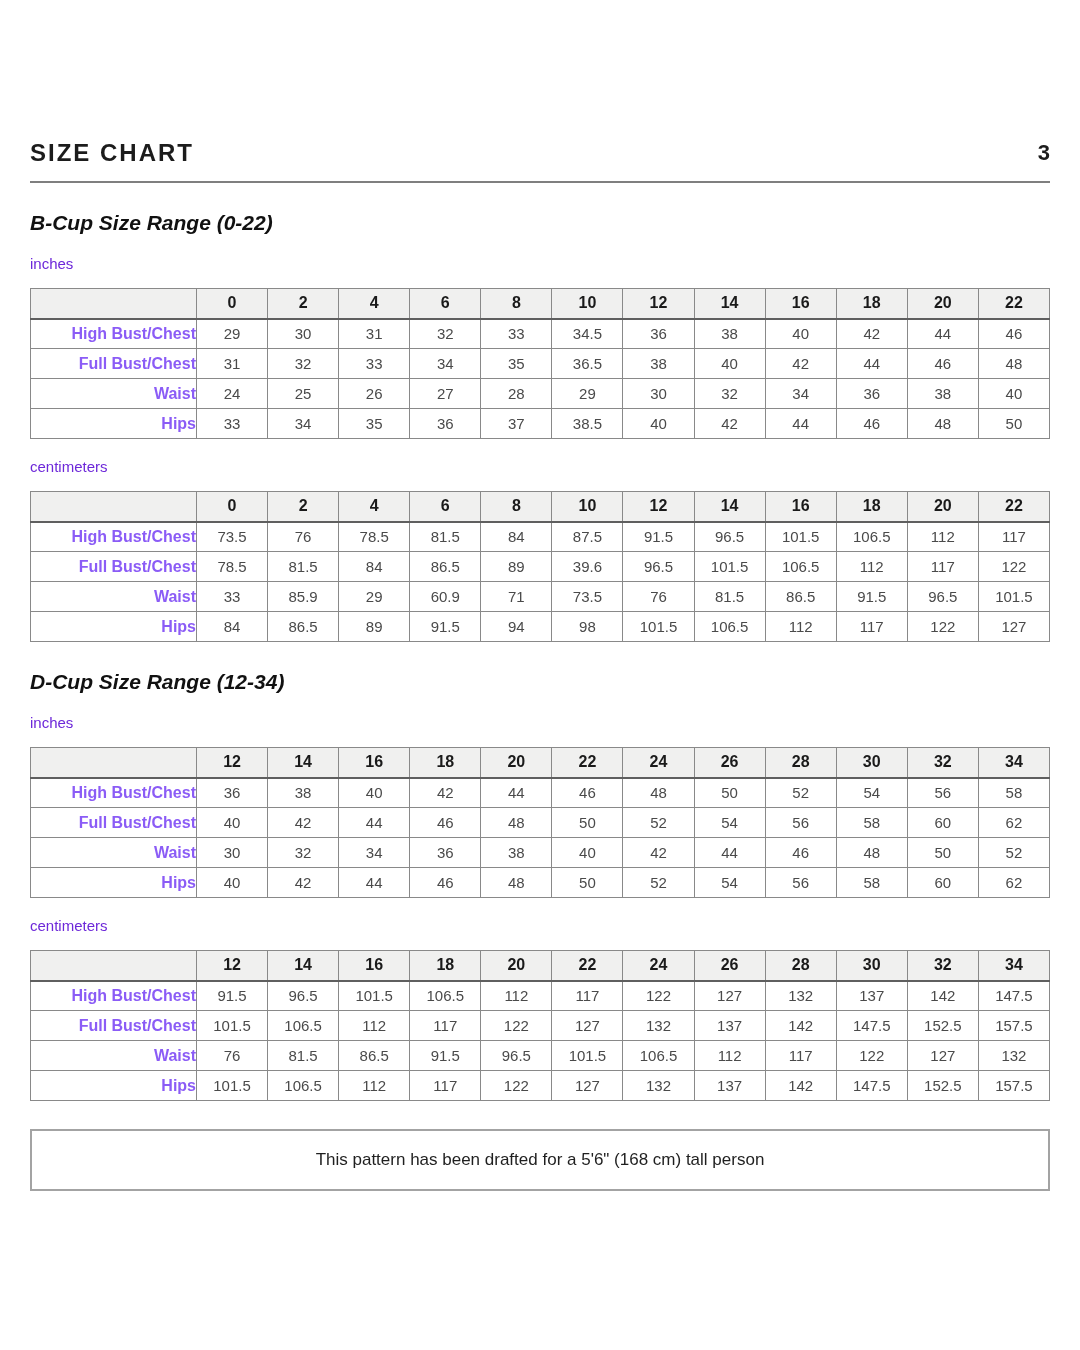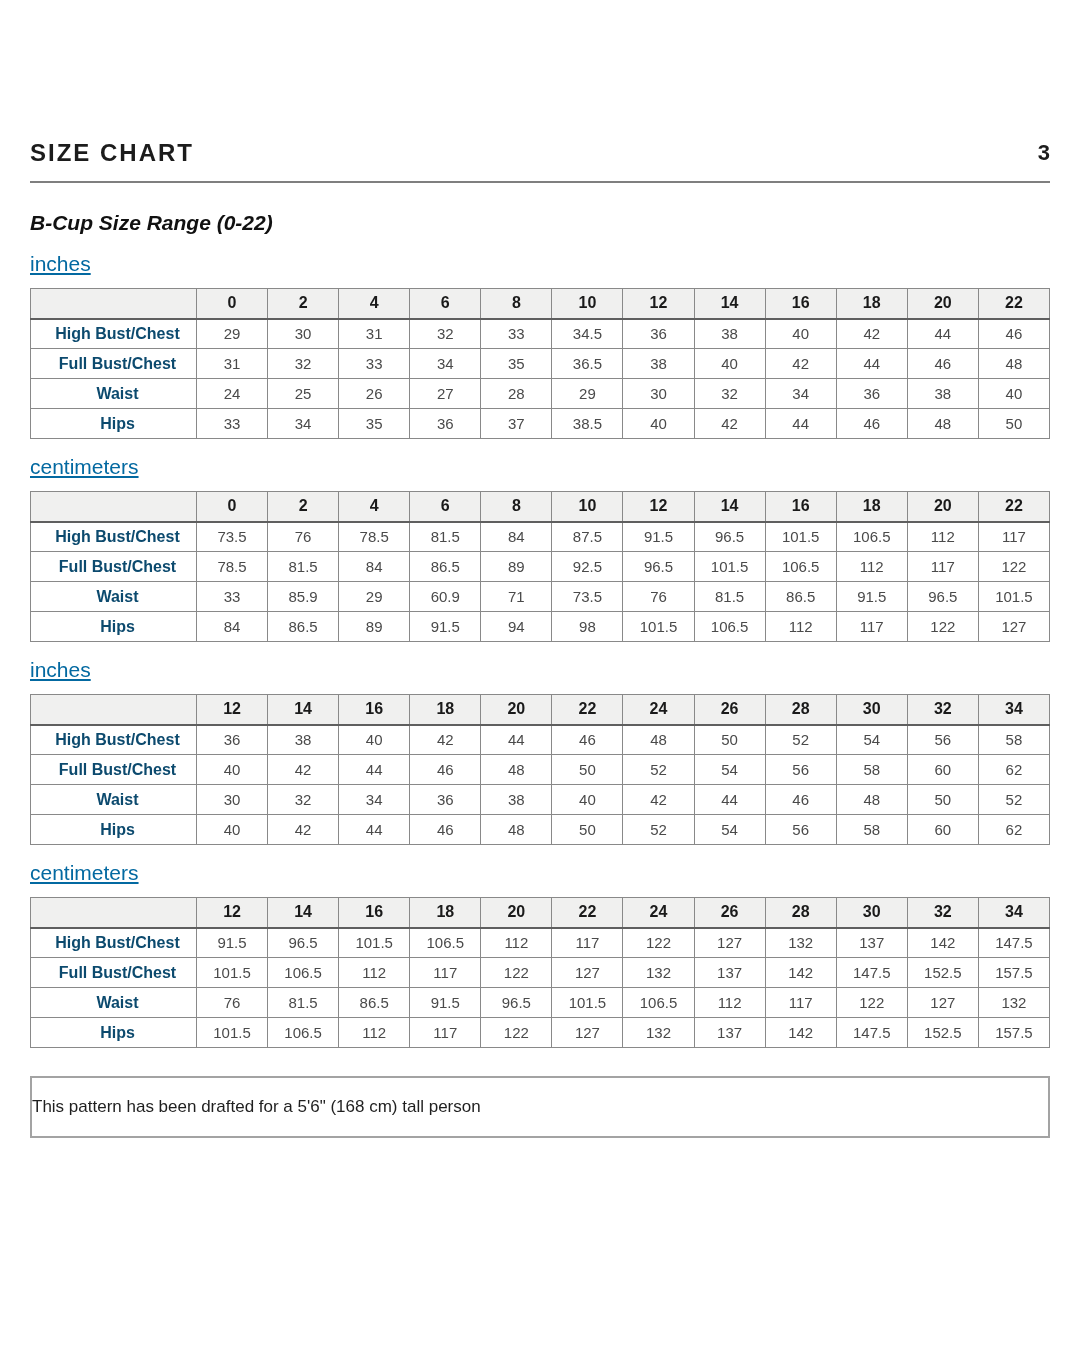--- a/index.html
+++ b/index.html
@@ -44,24 +44,23 @@
   .section-heading {
     margin: 27px 0 0 0;
     font-size: 21px;
     line-height: 26px;
     font-weight: bold;
     color: #111111;
     font-style: italic;
   }
   .unit-label {
     margin: 19px 0 15px 0;
-    font-size: 21px;
+    font-size: 15px;
     line-height: 18px;
-    color: #0369a1;
-    text-decoration: underline;
+    color: #6d28d9;
   }
   table.size-table {
     width: 100%;
     border-collapse: collapse;
     table-layout: fixed;
   }
   .size-table th, .size-table td {
     border: 1px solid #898989;
     height: 30px;
     padding: 0;
@@ -72,40 +71,40 @@
   }
   .size-table thead th {
     background: #f0f0ef;
     font-size: 16px;
     font-weight: bold;
     color: #1a1a1a;
     text-align: center;
     border-bottom: 2px solid #5f5f5f;
   }
   .size-table tbody th {
-    text-align: center;
+    text-align: right;
     padding-left: 8px;
     font-size: 16px;
     font-weight: bold;
-    color: #0c4a6e;
+    color: #8b5cf6;
   }
   .size-table tbody td {
     text-align: center;
     font-size: 15px;
     font-weight: normal;
     color: #4a4a4a;
   }
   .note-box {
     margin-top: 28px;
     height: 62px;
     box-sizing: border-box;
     border: 2px solid #a3a3a3;
     display: flex;
     align-items: center;
-    justify-content: flex-start;
+    justify-content: center;
     font-size: 17px;
     color: #1f1f1f;
   }
 </style>
 </head>
 <body>
 
 <div class="page">
 
   <div class="page-header">
@@ -233,21 +232,21 @@
             <td>112</td>
             <td>117</td>
           </tr>
           <tr>
             <th>Full Bust/Chest</th>
             <td>78.5</td>
             <td>81.5</td>
             <td>84</td>
             <td>86.5</td>
             <td>89</td>
-            <td>92.5</td>
+            <td>39.6</td>
             <td>96.5</td>
             <td>101.5</td>
             <td>106.5</td>
             <td>112</td>
             <td>117</td>
             <td>122</td>
           </tr>
           <tr>
             <th>Waist</th>
             <td>33</td>
@@ -276,20 +275,21 @@
             <td>112</td>
             <td>117</td>
             <td>122</td>
             <td>127</td>
           </tr>
         </tbody>
       </table>
   </section>
 
   <section>
+    <h2 class="section-heading">D-Cup Size Range (12-34)</h2>
     <div class="unit-label">inches</div>
     <table class="size-table">
         <thead>
           <tr>
             <th></th>
             <th>12</th>
             <th>14</th>
             <th>16</th>
             <th>18</th>
             <th>20</th>

